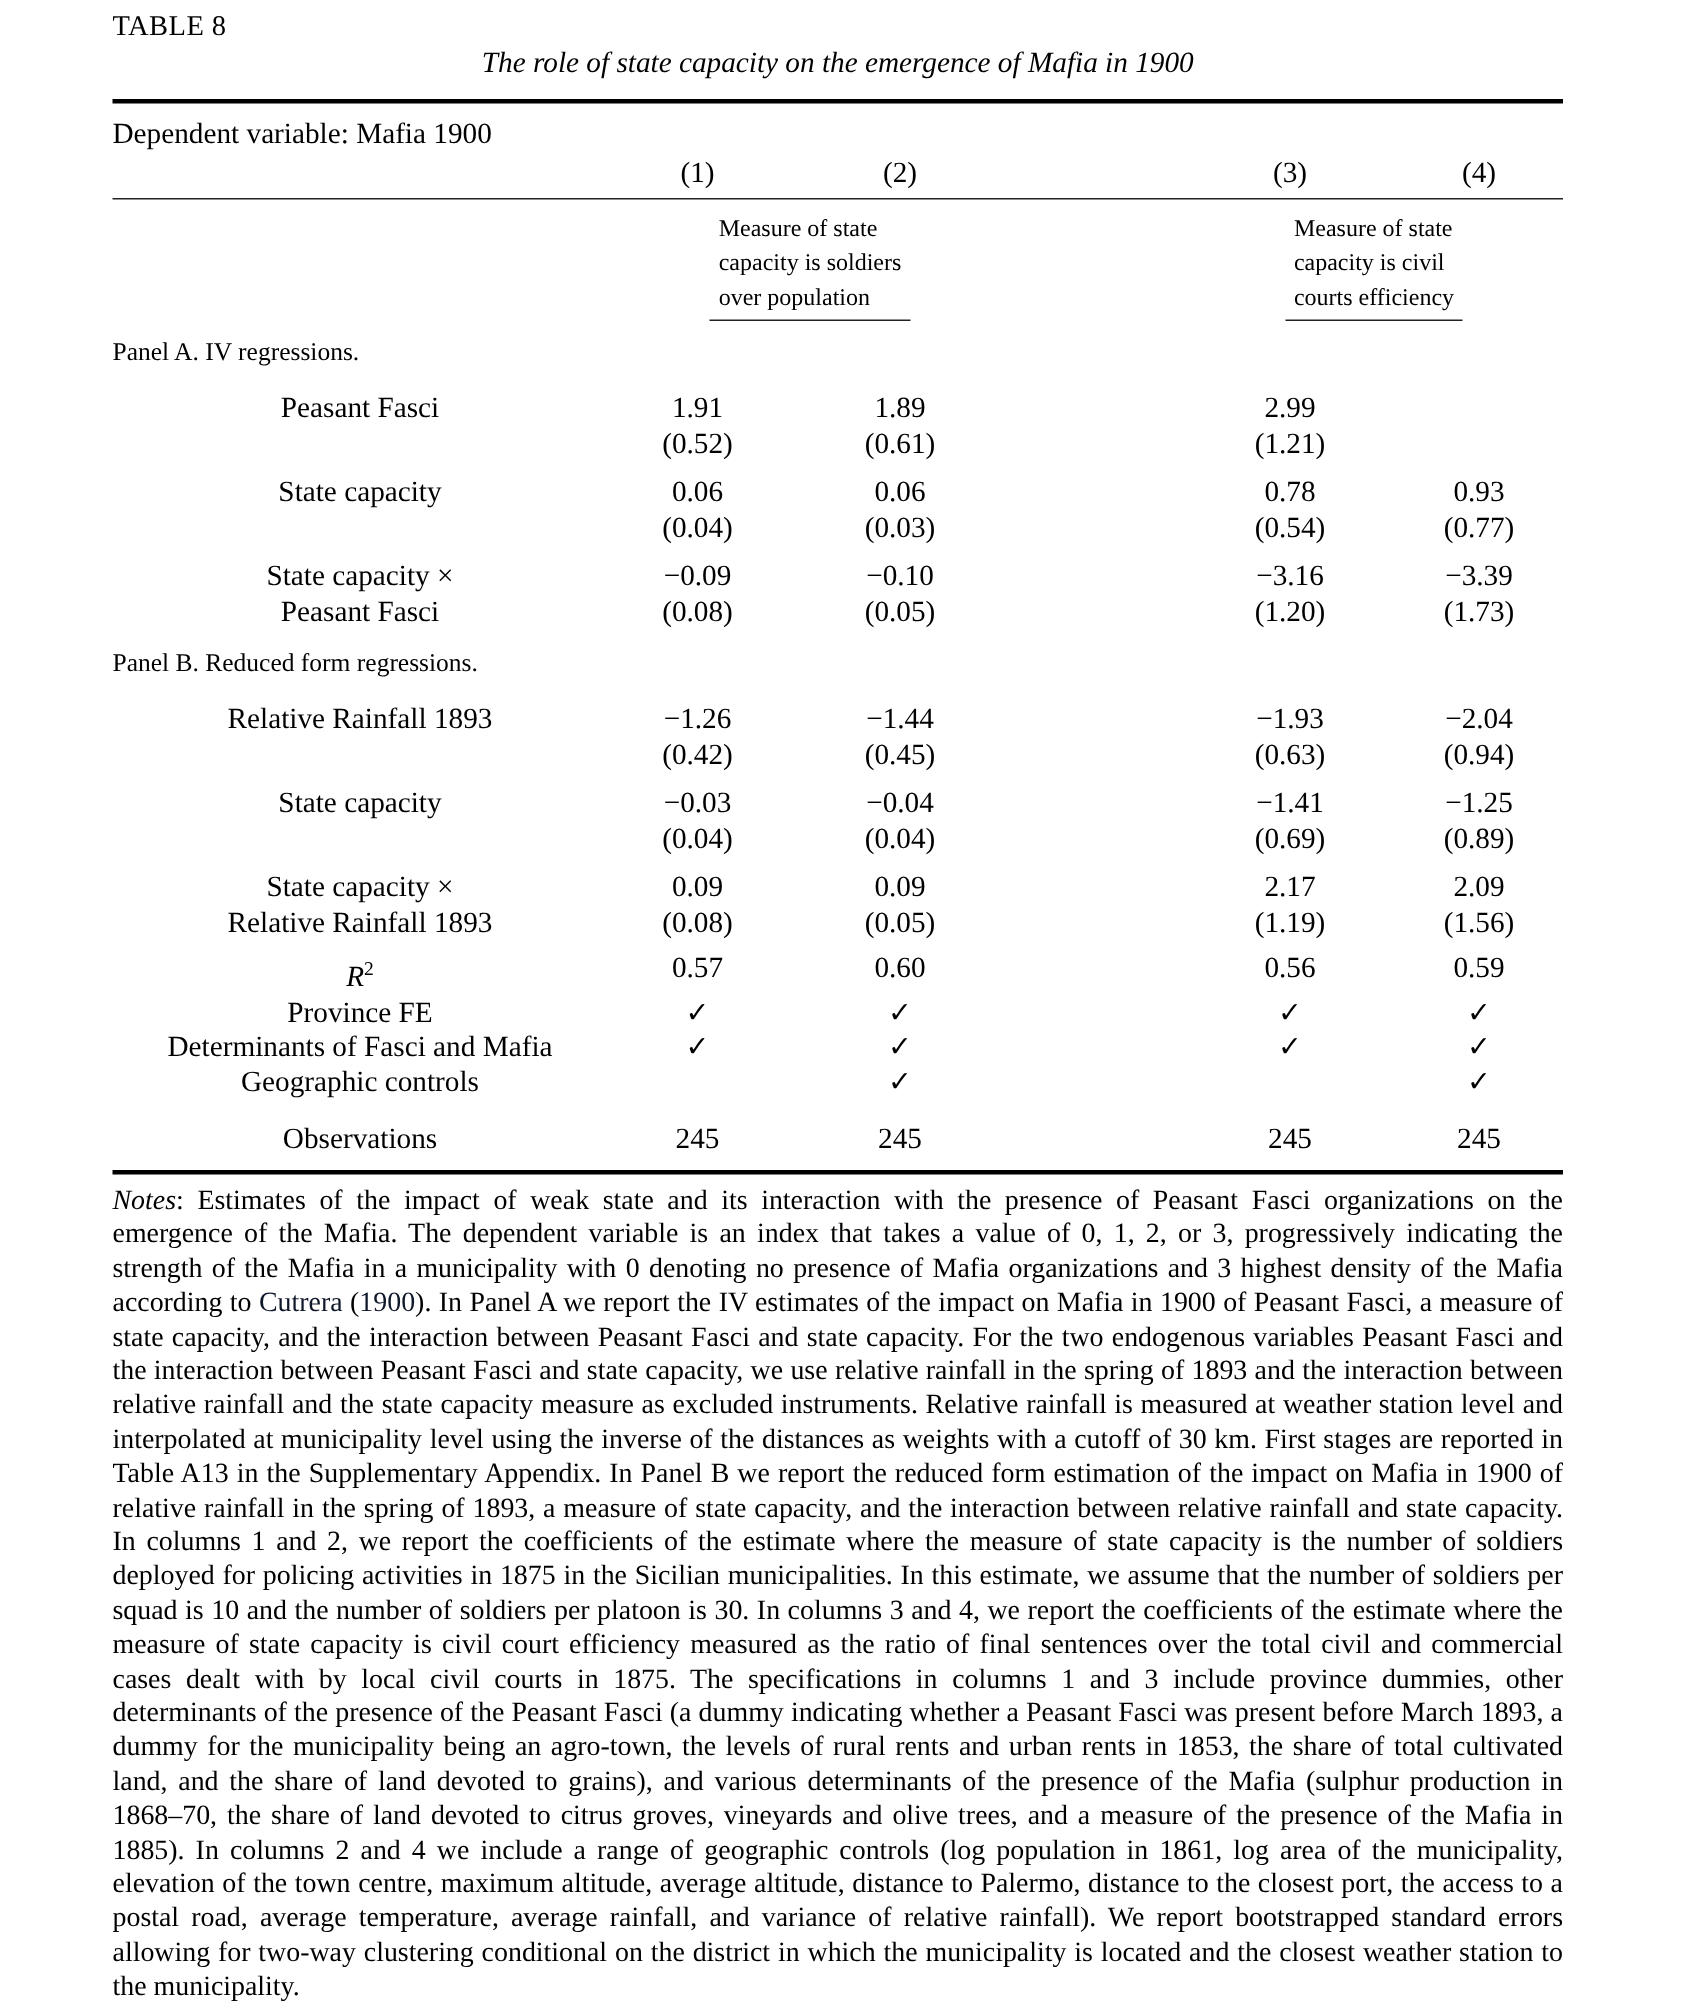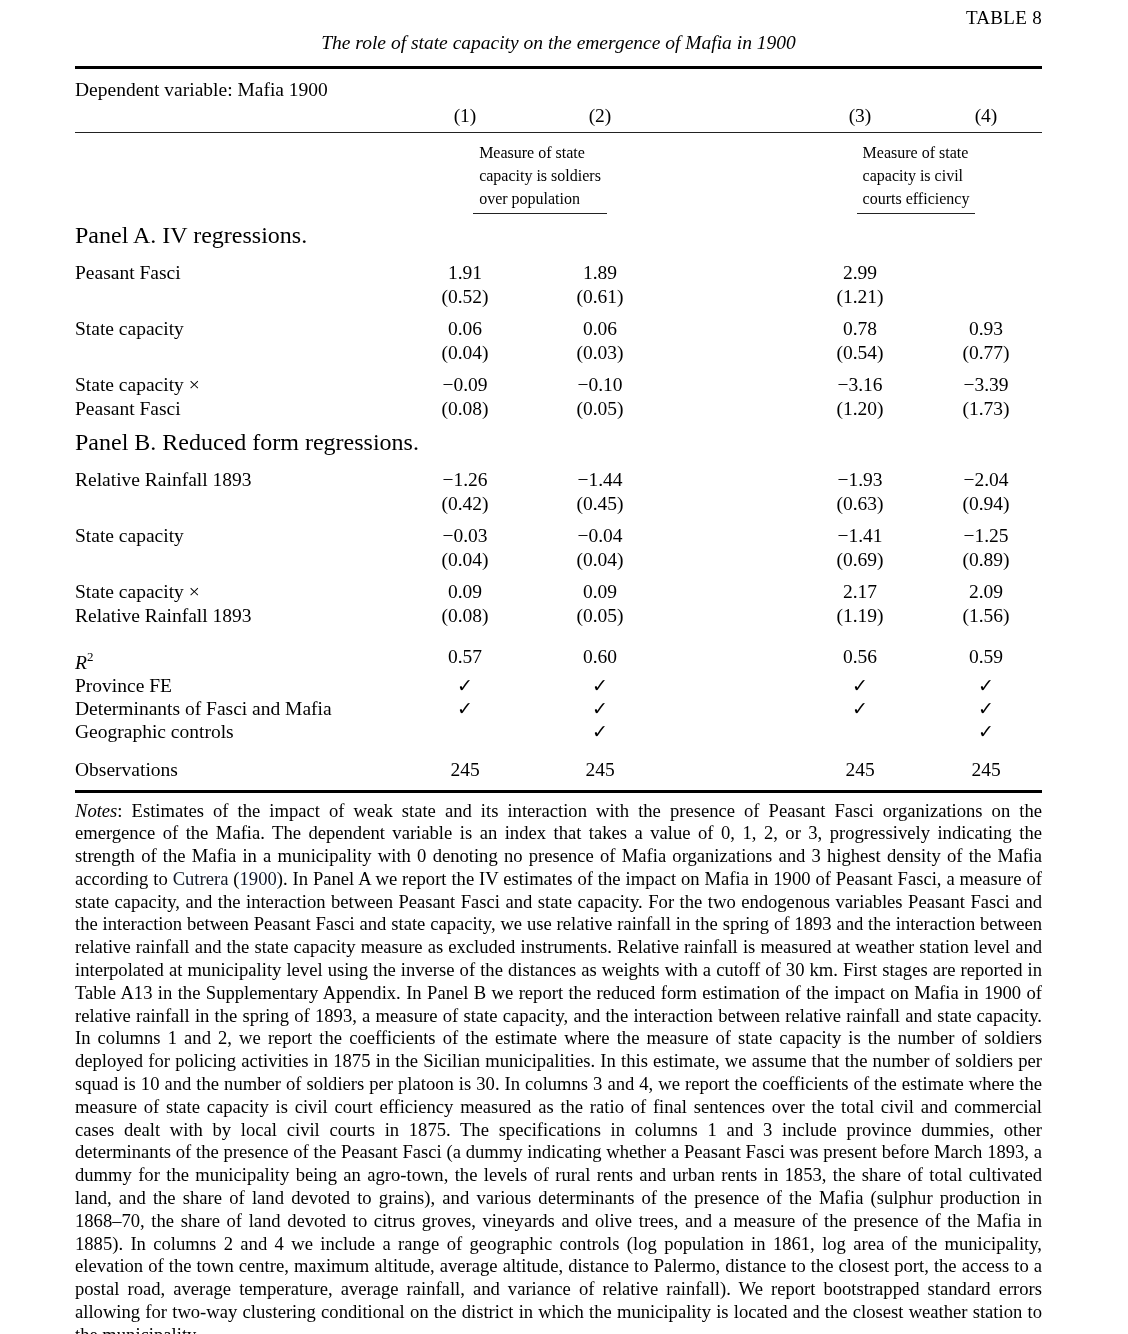--- a/index.html
+++ b/index.html
@@ -13,21 +13,21 @@
     overflow: hidden;
     position: relative;
   }
   .sheet {
     position: absolute;
     left: 75px; top: 6px;
     width: 967px;
   }
   
   .tnum {
-    text-align: right;
+    text-align: left;
     font-size: 19px;
     line-height: 24px;
     letter-spacing: 0.3px;
   }
   .ttitle {
     text-align: center;
     font-style: italic;
     font-size: 19.5px;
     line-height: 26px;
   }
@@ -45,47 +45,47 @@
     font-size: 19.5px;
     line-height: 24px;
     padding: 9px 0 0 0;
   }
   
   .trow {
     display: grid;
     grid-template-columns: 330px 120px 150px 115px 140px 112px;
     align-items: start;
   }
-  .lab { text-align: left; }
+  .lab { text-align: center; }
   .c   { text-align: center; }
   .cell-line { font-size: 19.5px; line-height: 24px; }
   .colnums { padding: 2px 0 4px 0; }
   .colnums .cell-line { font-size: 19.5px; }
   
   .ghrow { padding-top: 8px; }
   .ghead {
     display: inline-block;
     font-size: 16px;
     line-height: 23px;
     text-align: left;
     border-bottom: 1.6px solid #222;
     padding: 0 6px 3px 6px;
   }
   .gh-span12 { grid-column: 2 / 4; text-align: center; }
   .gh-span34 { grid-column: 5 / 7; text-align: center; }
   
   .panel-label {
-    font-size: 24px;
+    font-size: 17px;
     line-height: 24px;
     margin-top: 9px;
   }
   .var-row { margin-top: 8px; }
   .var-row-first { margin-top: 14px; }
   .stat-row .cell-line { line-height: 23px; }
-  .stats-block { margin-top: 17px; }
+  .stats-block { margin-top: 6px; }
   .obs-row { margin: 15px 0 0 0; padding-bottom: 6px; }
   .check { font-size: 19px; }
   sup.rsup { font-size: 13px; }
   .ritalic { font-style: italic; }
   
   .notes {
     margin-top: 7px;
     font-size: 18.6px;
     line-height: 22.8px;
     text-align: justify;

